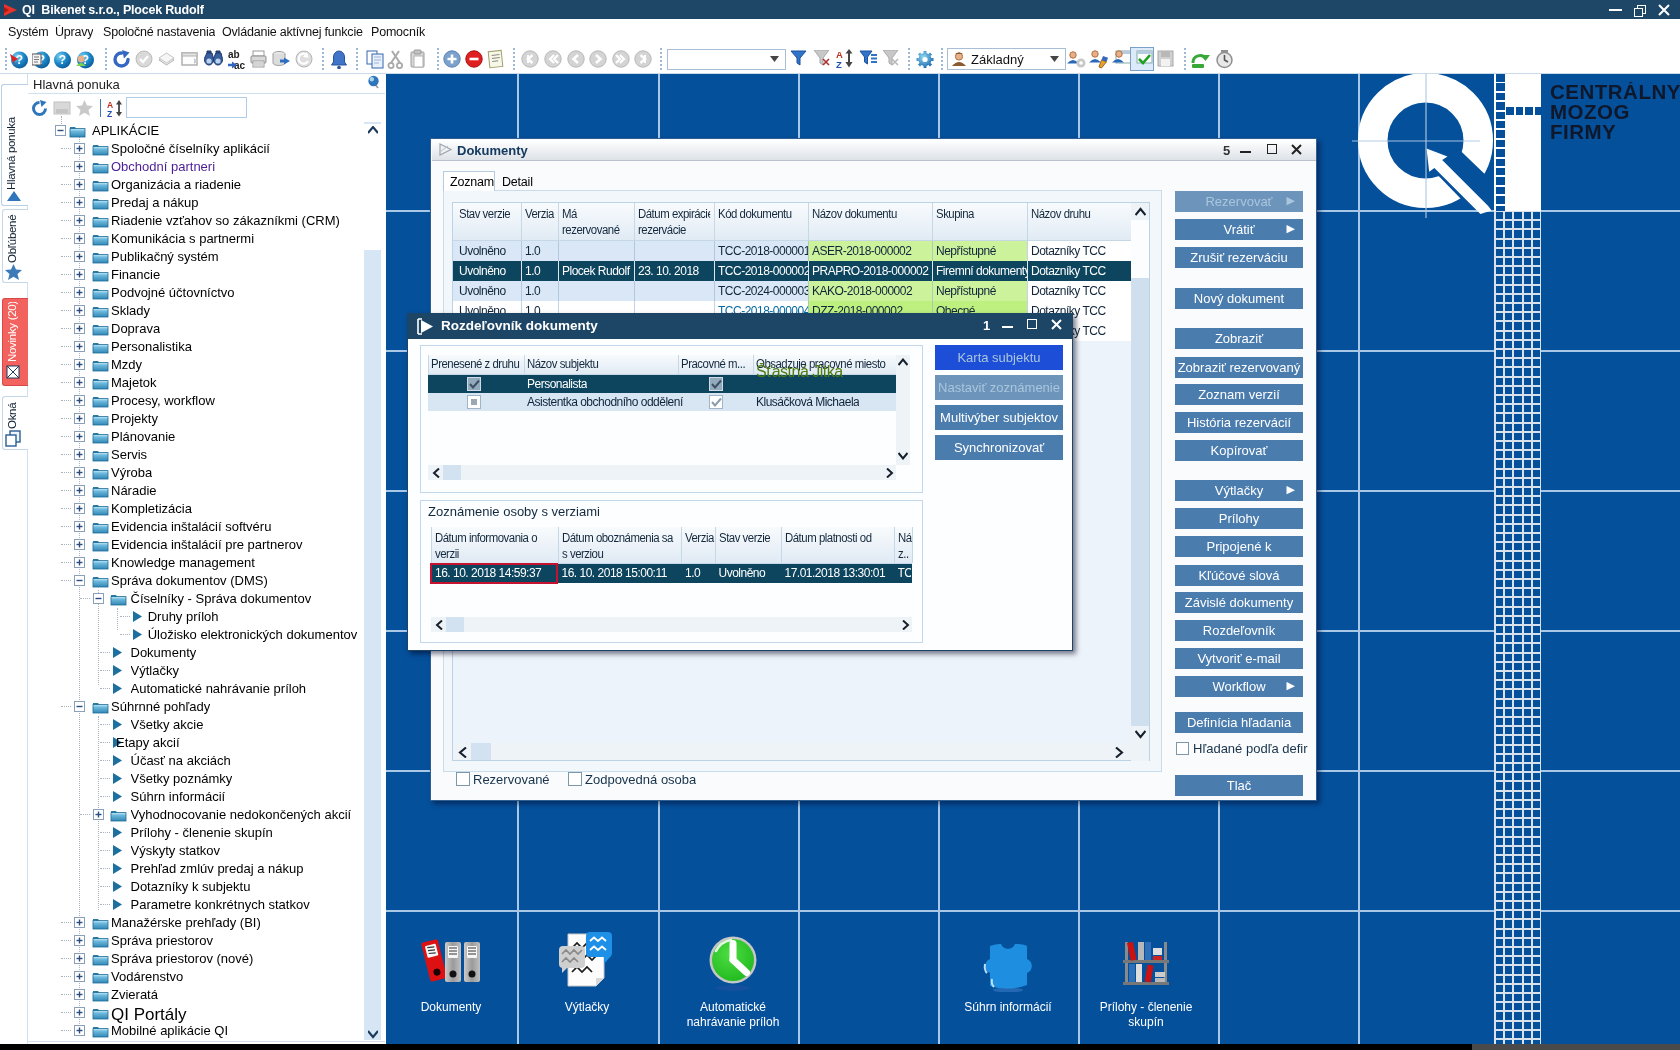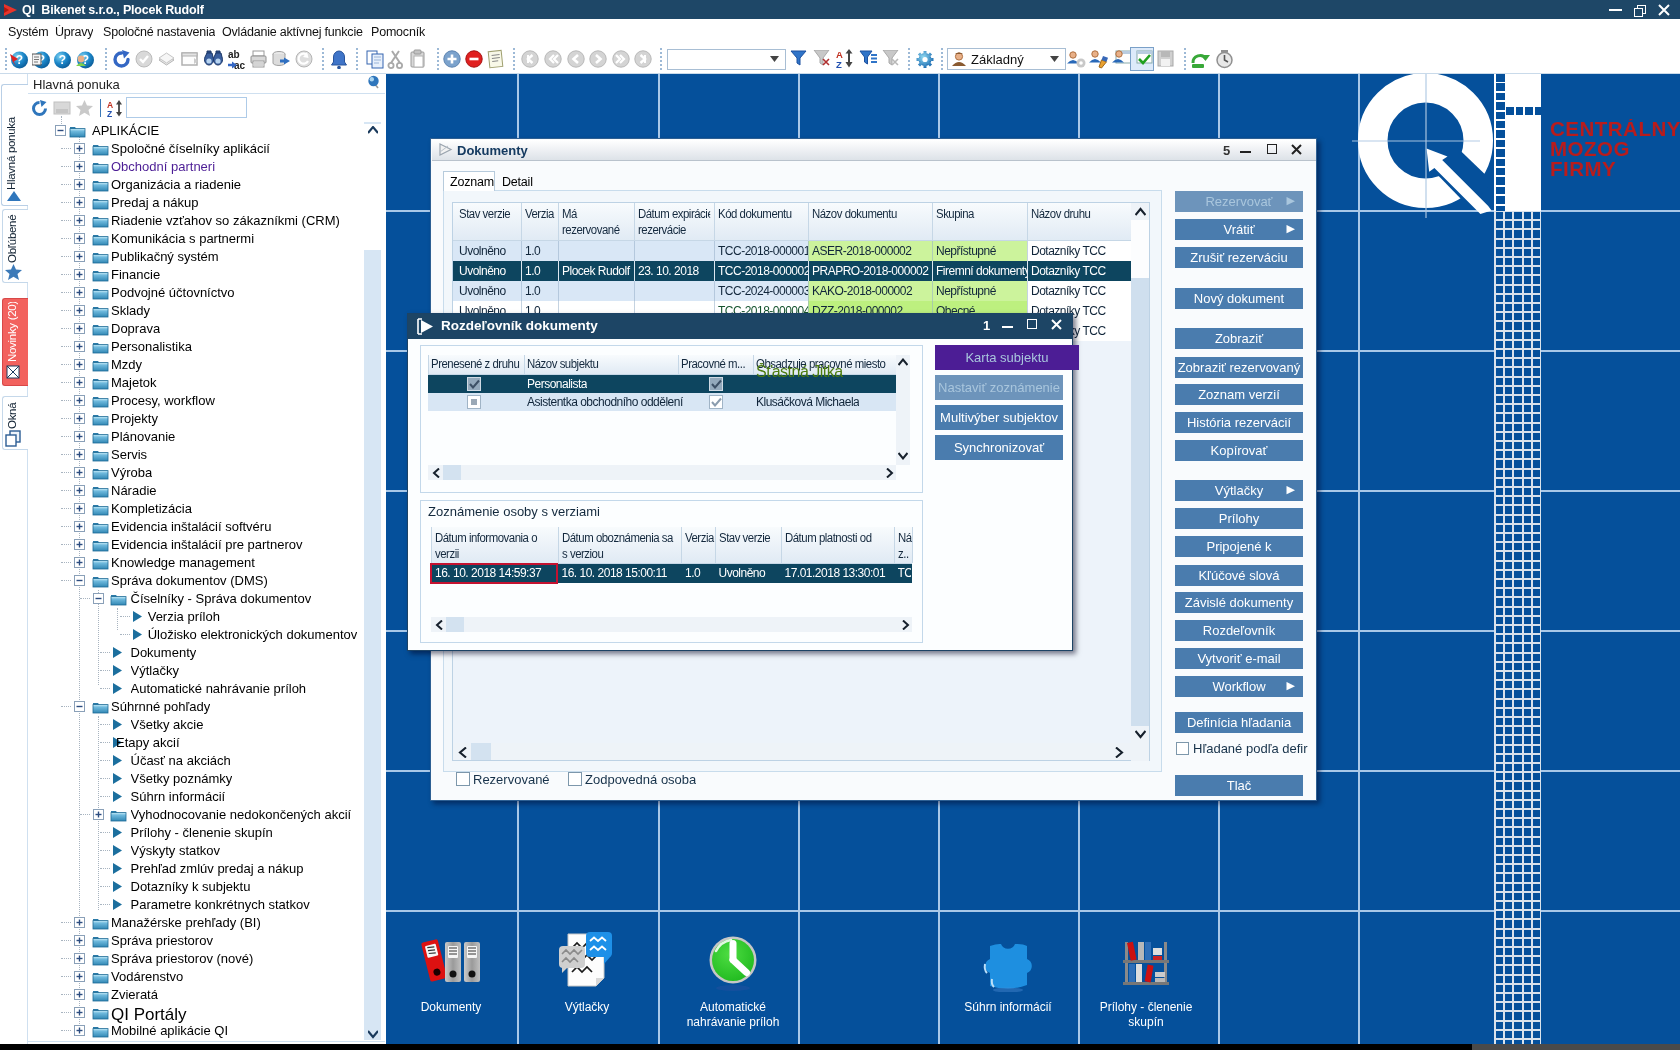--- a/index.html
+++ b/index.html
@@ -635,21 +635,21 @@
   </svg>
 <svg class="abs" style="left:110px;top:591.7px" width="17" height="14" viewBox="0 0 17 14">
     <path d="M1,3 h5 l1.5,2 h8.5 v8 h-15 z" fill="#2a7aa8"></path>
     <rect x="1" y="4.6" width="15" height="8.4" fill="url(#fold)" stroke="#1d6a96" stroke-width="0.8"></rect>
   </svg>
 <div class="abs nw" style="left:130.5px;top:591.2px;font-size:13px;color:#000;">Číselníky - Správa dokumentov</div>
 <div class="abs" style="left:119.5px;top:616.2px;width:10px;border-top:1px dotted #a8b4c0;"></div>
 <svg class="abs" style="left:131.5px;top:610.7px" width="11" height="12">
     <polygon points="1,0 10,5.5 1,11" fill="#1c6f9e"></polygon>
   </svg>
-<div class="abs nw" style="left:147.7px;top:609.2px;font-size:13px;color:#000;">Verzia príloh</div>
+<div class="abs nw" style="left:147.7px;top:609.2px;font-size:13px;color:#000;">Druhy príloh</div>
 <div class="abs" style="left:119.5px;top:634.2px;width:10px;border-top:1px dotted #a8b4c0;"></div>
 <svg class="abs" style="left:131.5px;top:628.7px" width="11" height="12">
     <polygon points="1,0 10,5.5 1,11" fill="#1c6f9e"></polygon>
   </svg>
 <div class="abs nw" style="left:147.7px;top:627.2px;font-size:13px;color:#000;">Úložisko elektronických dokumentov</div>
 <div class="abs" style="left:100px;top:652.2px;width:10px;border-top:1px dotted #a8b4c0;"></div>
 <svg class="abs" style="left:112px;top:646.7px" width="11" height="12">
     <polygon points="1,0 10,5.5 1,11" fill="#1c6f9e"></polygon>
   </svg>
 <div class="abs nw" style="left:130.5px;top:645.2px;font-size:13px;color:#000;">Dokumenty</div>
@@ -842,21 +842,21 @@
     <div class="abs" style="left:1110px;top:0;width:8.5px;height:136.5px;background-color:#fff;
 background-image:repeating-linear-gradient(to bottom, #05509b 0, #05509b 7.5px, transparent 7.5px, transparent 9.4px);"></div>
     <div class="abs" style="left:1120px;top:33px;width:35px;height:8px;background-color:#fff;
 background-image:repeating-linear-gradient(to right, #05509b 0, #05509b 7.6px, transparent 7.6px, transparent 9.6px);"></div>
     <svg class="abs" style="left:964px;top:-10px" width="160" height="160" viewBox="0 0 160 160">
 <circle cx="75.5" cy="76.5" r="52.75" fill="none" stroke="#fff" stroke-width="29.5"></circle>
 <polygon points="100.6,77.2 142.5,117.6 120,144.2 78,101" fill="#05509b"></polygon>
 <polygon points="76.5,84.5 97.5,92.4 92.2,96.1 138.2,142.1 141.5,146.5 130.4,149.9 84.4,103.9 79.2,107.7" fill="#fff"></polygon>
 <path d="M76,8 v146 M2,77 h128" stroke="rgba(175,200,228,0.95)" stroke-width="1.2" fill="none"></path>
 </svg>
-    <div class="abs nw" style="left:1164px;top:8px;font-size:20.5px;font-weight:bold;color:#b91c1c;letter-spacing:0.5px;line-height:20px;margin-top:37px;">CENTRÁLNY<br>MOZOG<br>FIRMY</div>
+    <div class="abs nw" style="left:1164px;top:8px;font-size:20.5px;font-weight:bold;color:#0f172a;letter-spacing:0.5px;line-height:20px;">CENTRÁLNY<br>MOZOG<br>FIRMY</div>
     <div class="abs" style="left:-5px;top:926px;width:140px;text-align:center;font-size:12px;color:#fff;line-height:15px;">Dokumenty</div>
     <div class="abs" style="left:32px;top:858px;width:66px;height:60px;"><svg width="66" height="60" viewBox="0 0 66 60">
 <g transform="rotate(-14 18 30)">
           <rect x="8" y="8" width="17" height="40" rx="2" fill="#dd1111"></rect>
           <rect x="11" y="12" width="11" height="12" rx="1" fill="#f6f6f6"></rect>
           <path d="M13,14 l7,1 M13,17 l7,1 M13,20 l7,1" stroke="#333" stroke-width="1.2"></path>
           <circle cx="16.5" cy="40" r="3.5" fill="#1a0000"></circle>
         </g>
 <rect x="27" y="10" width="16" height="40" rx="2" fill="url(#gbind)"></rect>
         <rect x="30" y="14" width="10" height="12" rx="1" fill="#f6f6f6"></rect>
@@ -999,21 +999,21 @@
     <div class="abs nw" style="left:204px;top:143px;width:80px;height:20px;color:#10253a;font-size:12px;letter-spacing:-0.5px;padding:3px 0 0 4px;"></div>
     <div class="abs nw" style="left:284px;top:143px;width:94px;height:20px;color:#10253a;font-size:12px;letter-spacing:-0.5px;padding:3px 0 0 4px;">TCC-2024-000003</div>
     <div class="abs nw" style="left:378px;top:143px;width:124px;height:20px;background:#ccf39c;color:#10253a;font-size:12px;letter-spacing:-0.5px;padding:3px 0 0 4px;">KAKO-2018-000002</div>
     <div class="abs nw" style="left:502px;top:143px;width:95px;height:20px;background:#ccf39c;color:#10253a;font-size:12px;letter-spacing:-0.5px;padding:3px 0 0 4px;">Nepřístupné</div>
     <div class="abs nw" style="left:597px;top:143px;width:104px;height:20px;background:#fff;color:#10253a;font-size:12px;letter-spacing:-0.5px;padding:3px 0 0 4px;">Dotazníky TCC</div>
     <div class="abs" style="left:23px;top:163px;width:678px;height:20px;background:#ffffff;"></div>
     <div class="abs nw" style="left:25px;top:163px;width:66px;height:20px;color:#10253a;font-size:12px;letter-spacing:-0.5px;padding:3px 0 0 4px;">Uvolněno</div>
     <div class="abs nw" style="left:91px;top:163px;width:37px;height:20px;color:#10253a;font-size:12px;letter-spacing:-0.5px;padding:3px 0 0 4px;">1.0</div>
     <div class="abs nw" style="left:128px;top:163px;width:76px;height:20px;color:#10253a;font-size:12px;letter-spacing:-0.5px;padding:3px 0 0 4px;"></div>
     <div class="abs nw" style="left:204px;top:163px;width:80px;height:20px;color:#10253a;font-size:12px;letter-spacing:-0.5px;padding:3px 0 0 4px;"></div>
-    <div class="abs nw" style="left:284px;top:163px;width:94px;height:20px;color:#14532d;font-size:12px;letter-spacing:-0.5px;padding:3px 0 0 4px;">TCC-2018-000004</div>
+    <div class="abs nw" style="left:284px;top:163px;width:94px;height:20px;color:#0369a1;font-size:12px;letter-spacing:-0.5px;padding:3px 0 0 4px;">TCC-2018-000004</div>
     <div class="abs nw" style="left:378px;top:163px;width:124px;height:20px;background:#bdf07f;color:#10253a;font-size:12px;letter-spacing:-0.5px;padding:3px 0 0 4px;">DZZ-2018-000002</div>
     <div class="abs nw" style="left:502px;top:163px;width:95px;height:20px;background:#bdf07f;color:#10253a;font-size:12px;letter-spacing:-0.5px;padding:3px 0 0 4px;">Obecné</div>
     <div class="abs nw" style="left:597px;top:163px;width:104px;height:20px;color:#10253a;font-size:12px;letter-spacing:-0.5px;padding:3px 0 0 4px;">Dotazníky TCC</div>
     <div class="abs" style="left:23px;top:183px;width:678px;height:20px;background:#d9e7f6;"></div>
     <div class="abs nw" style="left:25px;top:183px;width:66px;height:20px;color:#10253a;font-size:12px;letter-spacing:-0.5px;padding:3px 0 0 4px;">Uvolněno</div>
     <div class="abs nw" style="left:91px;top:183px;width:37px;height:20px;color:#10253a;font-size:12px;letter-spacing:-0.5px;padding:3px 0 0 4px;">1.0</div>
     <div class="abs nw" style="left:128px;top:183px;width:76px;height:20px;color:#10253a;font-size:12px;letter-spacing:-0.5px;padding:3px 0 0 4px;"></div>
     <div class="abs nw" style="left:204px;top:183px;width:80px;height:20px;color:#10253a;font-size:12px;letter-spacing:-0.5px;padding:3px 0 0 4px;"></div>
     <div class="abs nw" style="left:284px;top:183px;width:94px;height:20px;color:#10253a;font-size:12px;letter-spacing:-0.5px;padding:3px 0 0 4px;">TCC-2018-000005</div>
     <div class="abs nw" style="left:378px;top:183px;width:124px;height:20px;color:#10253a;font-size:12px;letter-spacing:-0.5px;padding:3px 0 0 4px;"></div>
@@ -1130,21 +1130,21 @@
       <path d="M0.5,2 L5,7.5 L9.5,2" stroke="#16202c" stroke-width="2.0" fill="none"></path>
     </svg>
     <div class="abs" style="left:21px;top:152px;width:468px;height:15px;background:#eef3f8;"></div>
     <svg class="abs" style="left:25px;top:155px" width="9" height="10">
       <path d="M7,0.5 L2,5 L7,9.5" stroke="#16202c" stroke-width="2.0" fill="none"></path>
     </svg>
     <div class="abs" style="left:36px;top:152px;width:18px;height:15px;background:#d3e2f0;"></div>
     <svg class="abs" style="left:478px;top:155px" width="9" height="10">
       <path d="M2,0.5 L7,5 L2,9.5" stroke="#16202c" stroke-width="2.0" fill="none"></path>
     </svg>
-    <div class="abs" style="left:528px;top:32px;width:144px;height:25px;background:#4c1d95;color:#a9c6dd;font-size:13px;text-align:center;padding-top:5px;">Karta subjektu</div>
+    <div class="abs" style="left:528px;top:32px;width:128px;height:25px;background:#1d4ed8;color:#a9c6dd;font-size:13px;text-align:center;padding-top:5px;">Karta subjektu</div>
     <div class="abs" style="left:528px;top:62px;width:128px;height:25px;background:#6d94bb;color:#a9c6dd;font-size:13px;text-align:center;padding-top:5px;">Nastaviť zoznámenie</div>
     <div class="abs" style="left:528px;top:92px;width:128px;height:25px;background:#4a7cae;color:#fff;font-size:13px;text-align:center;padding-top:5px;">Multivýber subjektov</div>
     <div class="abs" style="left:528px;top:122px;width:128px;height:25px;background:#4a7cae;color:#fff;font-size:13px;text-align:center;padding-top:5px;">Synchronizovať</div>
     <div class="abs" style="left:13px;top:187px;width:503px;height:143px;background:#fcfeff;border:1px solid #c3d8ea;"></div>
     <div class="abs nw" style="left:21px;top:191px;font-size:13px;color:#13293d;">Zoznámenie osoby s verziami</div>
     <div class="abs" style="left:24px;top:214px;width:481px;height:36px;background:linear-gradient(#f8fbfd,#e0eaf4);"></div>
     <div class="abs" style="left:24px;top:214px;width:1px;height:36px;background:#c6d7e6;"></div>
     <div class="abs" style="left:150.5px;top:214px;width:1px;height:36px;background:#c6d7e6;"></div>
     <div class="abs" style="left:274px;top:214px;width:1px;height:36px;background:#c6d7e6;"></div>
     <div class="abs" style="left:307.5px;top:214px;width:1px;height:36px;background:#c6d7e6;"></div>

